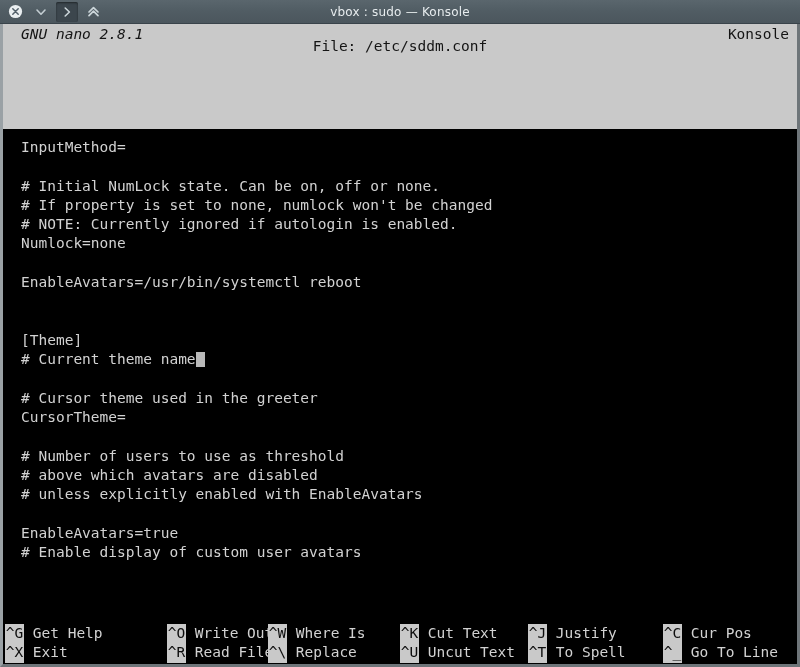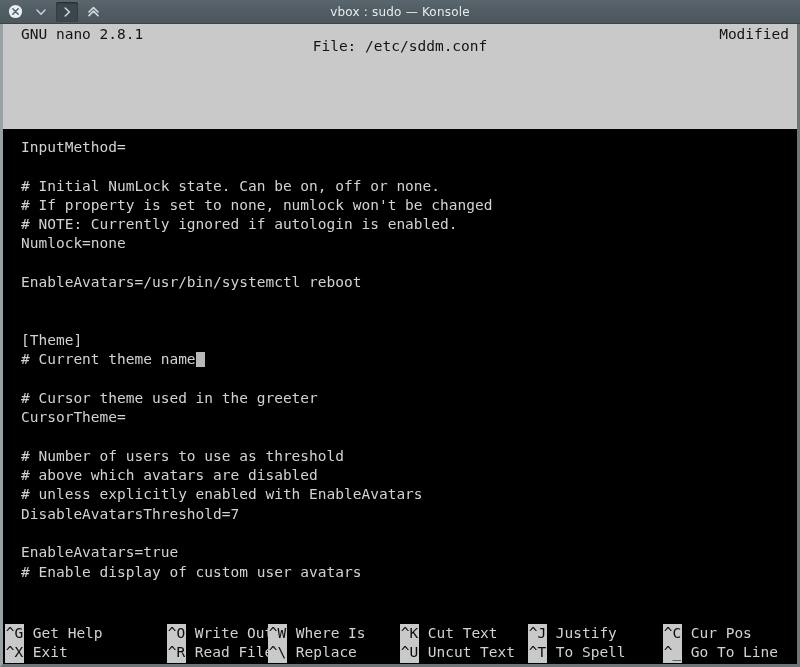--- a/index.html
+++ b/index.html
@@ -65,21 +65,21 @@
   
   .nano-header {
     flex:0 0 21px;
     background:#c9c9c9;
     color:#141414;
     font-size:14.5px;
     line-height:21px;
     position:relative;
     white-space:pre;
   }
-  .nh-version { position:absolute; left:18px; top:0; }
+  .nh-version { position:absolute; left:18px; top:0;font-style:italic; }
   .nh-file    { position:absolute; left:0; right:0; top:12px; text-align:center; }
   .nh-state   { position:absolute; right:8px; top:0; }
 
   
   .buffer {
     flex:1 1 auto;
     background:#000;
     padding:9px 0 0 16px;
     position:relative;
     overflow:hidden;
@@ -167,21 +167,21 @@
 
     </div>
     <div class="tb-title">vbox : sudo — Konsole</div>
   </div>
 
   <div class="term">
 
     <div class="nano-header">
       <span class="nh-version">GNU nano 2.8.1</span>
       <span class="nh-file">File: /etc/sddm.conf</span>
-      <span class="nh-state">Modified</span>
+      <span class="nh-state">Konsole</span>
     </div>
 
     <div class="buffer" id="buffer">
         <div class="line">InputMethod=</div>
         <div class="line"></div>
         <div class="line"># Initial NumLock state. Can be on, off or none.</div>
         <div class="line"># If property is set to none, numlock won't be changed</div>
         <div class="line"># NOTE: Currently ignored if autologin is enabled.</div>
         <div class="line">Numlock=none</div>
         <div class="line"></div>
@@ -190,21 +190,20 @@
         <div class="line"></div>
         <div class="line">[Theme]</div>
         <div class="line"># Current theme name<span class="cursor"></span></div>
         <div class="line"></div>
         <div class="line"># Cursor theme used in the greeter</div>
         <div class="line">CursorTheme=</div>
         <div class="line"></div>
         <div class="line"># Number of users to use as threshold</div>
         <div class="line"># above which avatars are disabled</div>
         <div class="line"># unless explicitly enabled with EnableAvatars</div>
-        <div class="line">DisableAvatarsThreshold=7</div>
         <div class="line"></div>
         <div class="line">EnableAvatars=true</div>
         <div class="line"># Enable display of custom user avatars</div>
         <div class="line"></div>
       </div>
 
     <div class="shortcuts">
       <div class="sc-row" id="sc-row1"><span class="sc-cell" style="left: 2px;"><span class="sc-key">^G</span><span class="sc-lbl"> Get Help</span></span><span class="sc-cell" style="left: 164px;"><span class="sc-key">^O</span><span class="sc-lbl"> Write Out</span></span><span class="sc-cell" style="left: 265px;"><span class="sc-key">^W</span><span class="sc-lbl"> Where Is</span></span><span class="sc-cell" style="left: 397px;"><span class="sc-key">^K</span><span class="sc-lbl"> Cut Text</span></span><span class="sc-cell" style="left: 525px;"><span class="sc-key">^J</span><span class="sc-lbl"> Justify</span></span><span class="sc-cell" style="left: 660px;"><span class="sc-key">^C</span><span class="sc-lbl"> Cur Pos</span></span></div>
       <div class="sc-row" id="sc-row2"><span class="sc-cell" style="left: 2px;"><span class="sc-key">^X</span><span class="sc-lbl"> Exit</span></span><span class="sc-cell" style="left: 164px;"><span class="sc-key">^R</span><span class="sc-lbl"> Read File</span></span><span class="sc-cell" style="left: 265px;"><span class="sc-key">^\</span><span class="sc-lbl"> Replace</span></span><span class="sc-cell" style="left: 397px;"><span class="sc-key">^U</span><span class="sc-lbl"> Uncut Text</span></span><span class="sc-cell" style="left: 525px;"><span class="sc-key">^T</span><span class="sc-lbl"> To Spell</span></span><span class="sc-cell" style="left: 660px;"><span class="sc-key">^_</span><span class="sc-lbl"> Go To Line</span></span></div>
     </div>

